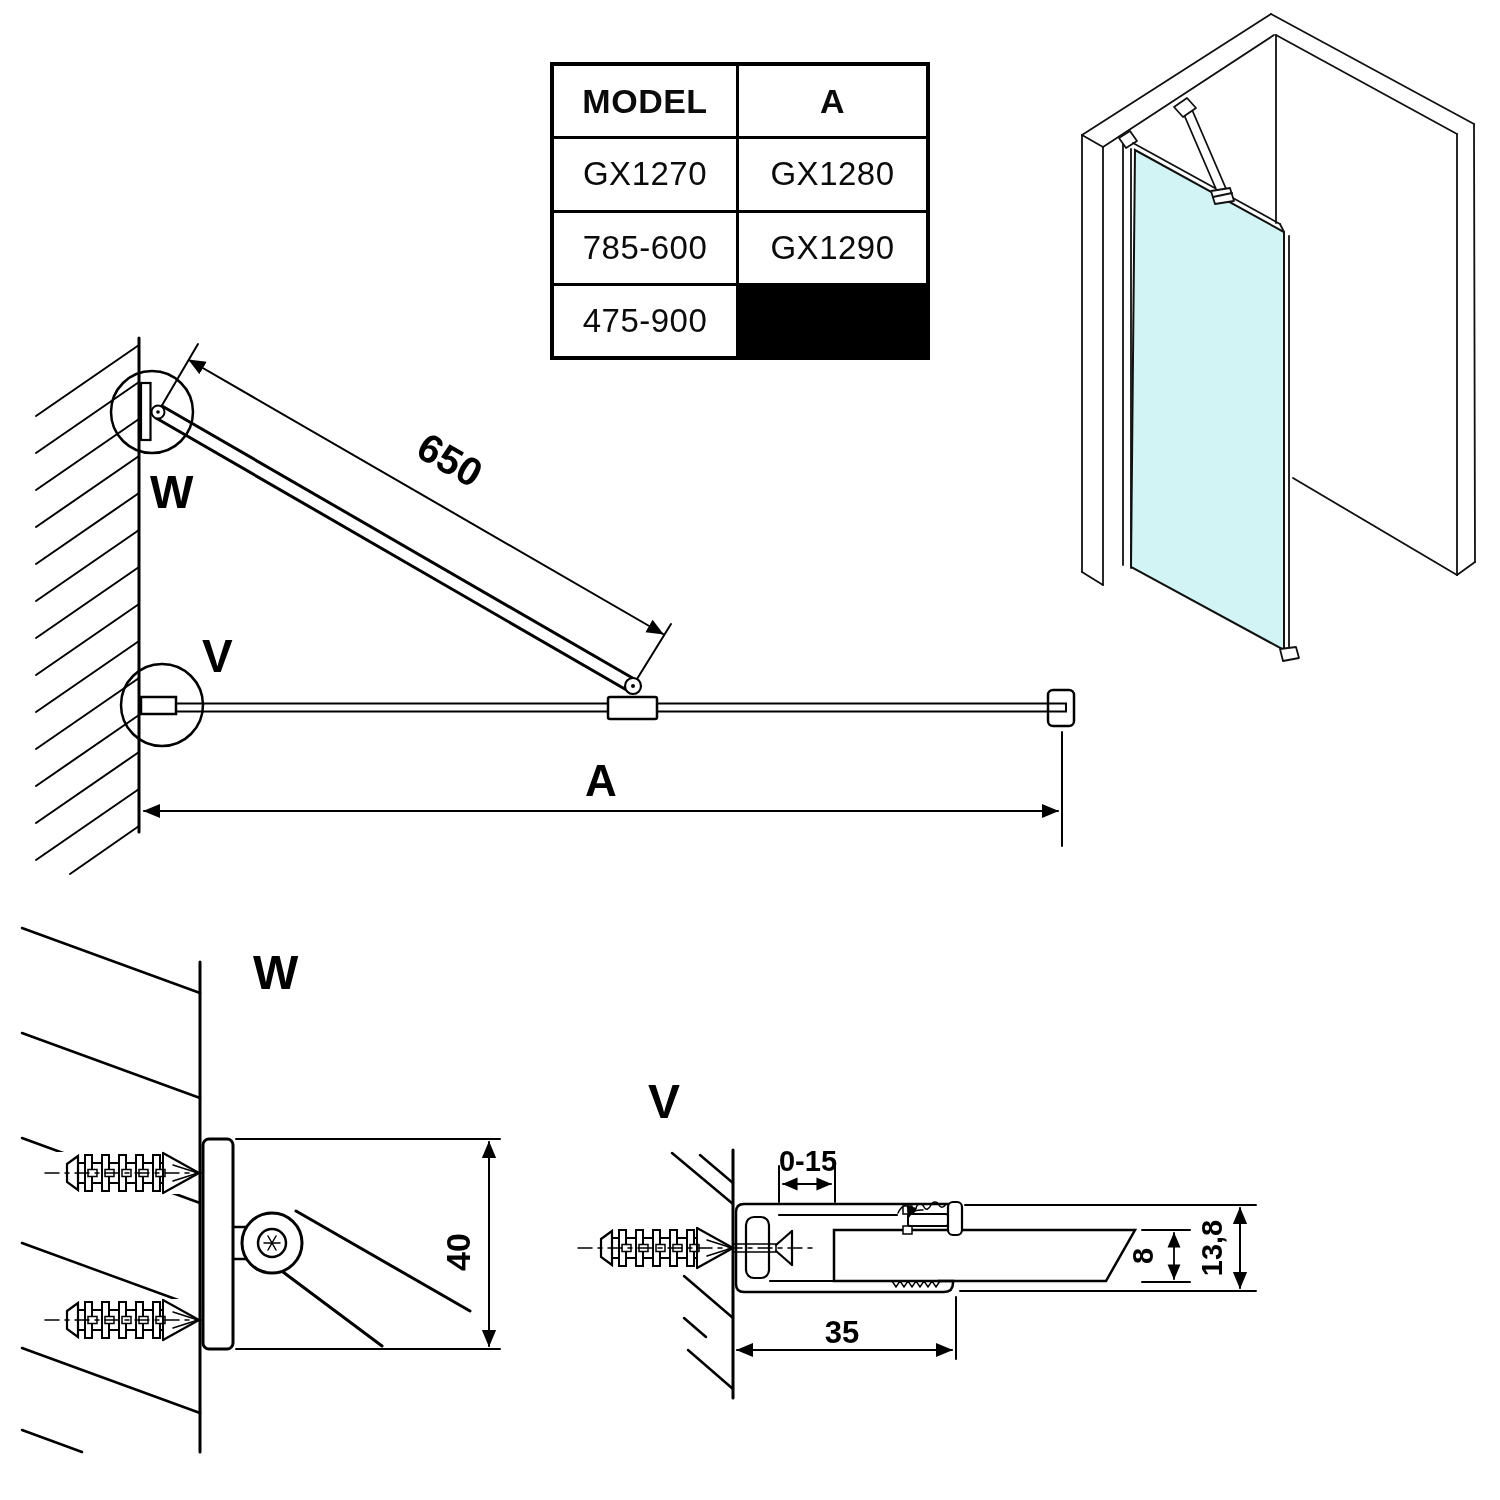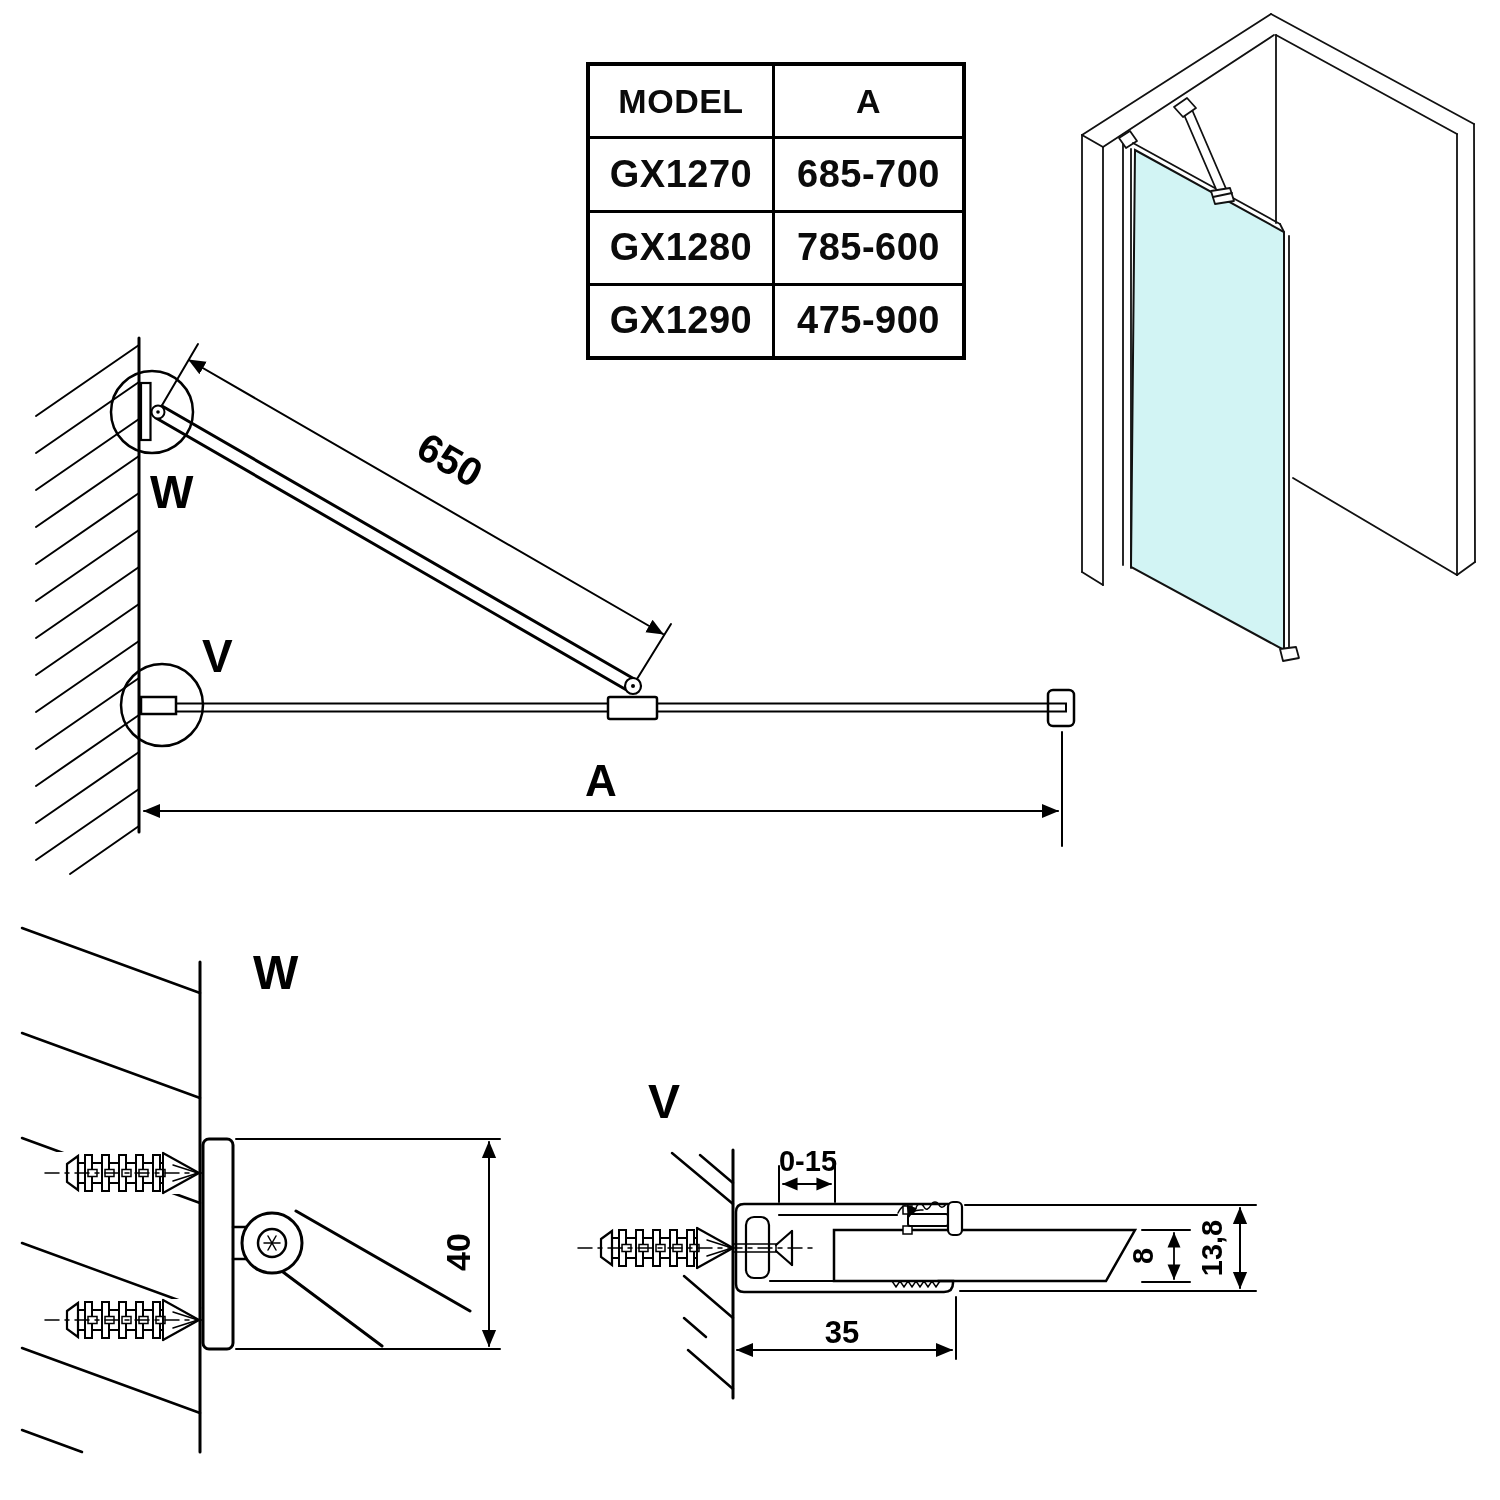--- a/index.html
+++ b/index.html
@@ -1,24 +1,24 @@
 <!DOCTYPE html>
 <html><head>
 <meta charset="utf-8">
 <style>
   html,body{margin:0;padding:0;background:#ffffff;}
   .canvas{position:relative;width:1500px;height:1500px;background:#fff;overflow:hidden;
           font-family:"Liberation Sans",sans-serif;}
   .canvas svg{position:absolute;left:0;top:0;}
   
-  .spec-table{position:absolute;left:586px;top:62px;width:380px;height:298px;box-sizing:border-box;
+  .spec-table{position:absolute;left:550px;top:62px;width:380px;height:298px;box-sizing:border-box;
               background:#000;border:4px solid #000;display:grid;
               grid-template-columns:182px 1fr;grid-auto-rows:1fr;gap:3px;}
   .spec-table .cell{background:#fff;display:flex;align-items:center;justify-content:center;
-              font-size:38px;color:#0b0b0b;letter-spacing:0.5px;font-weight:bold;}
+              font-size:33px;color:#0b0b0b;letter-spacing:0.5px;}
   .spec-table .head{font-weight:bold;font-size:34px;}
   
   .ink{stroke:#000;fill:none;stroke-linecap:round;}
   .w3{stroke-width:3;}
   .w25{stroke-width:2.5;}
   .w22{stroke-width:2.2;}
   .w2{stroke-width:2;}
   .w15{stroke-width:1.5;}
   .iso{stroke:#111;fill:none;stroke-width:1.8;stroke-linejoin:round;stroke-linecap:round;}
   .whitefill{fill:#fff;}
@@ -264,21 +264,20 @@
     </g>
     <text class="lbl" font-size="48" x="648" y="1118">V</text>
   </g>
 </svg>
 
 <div class="spec-table">
   <div class="cell head">MODEL</div>
   <div class="cell head">A</div>
 
   <div class="cell">GX1270</div>
-  <div class="cell">685-700</div>
 
   <div class="cell">GX1280</div>
   <div class="cell">785-600</div>
 
   <div class="cell">GX1290</div>
   <div class="cell">475-900</div>
 
 </div>
 
 </div>

